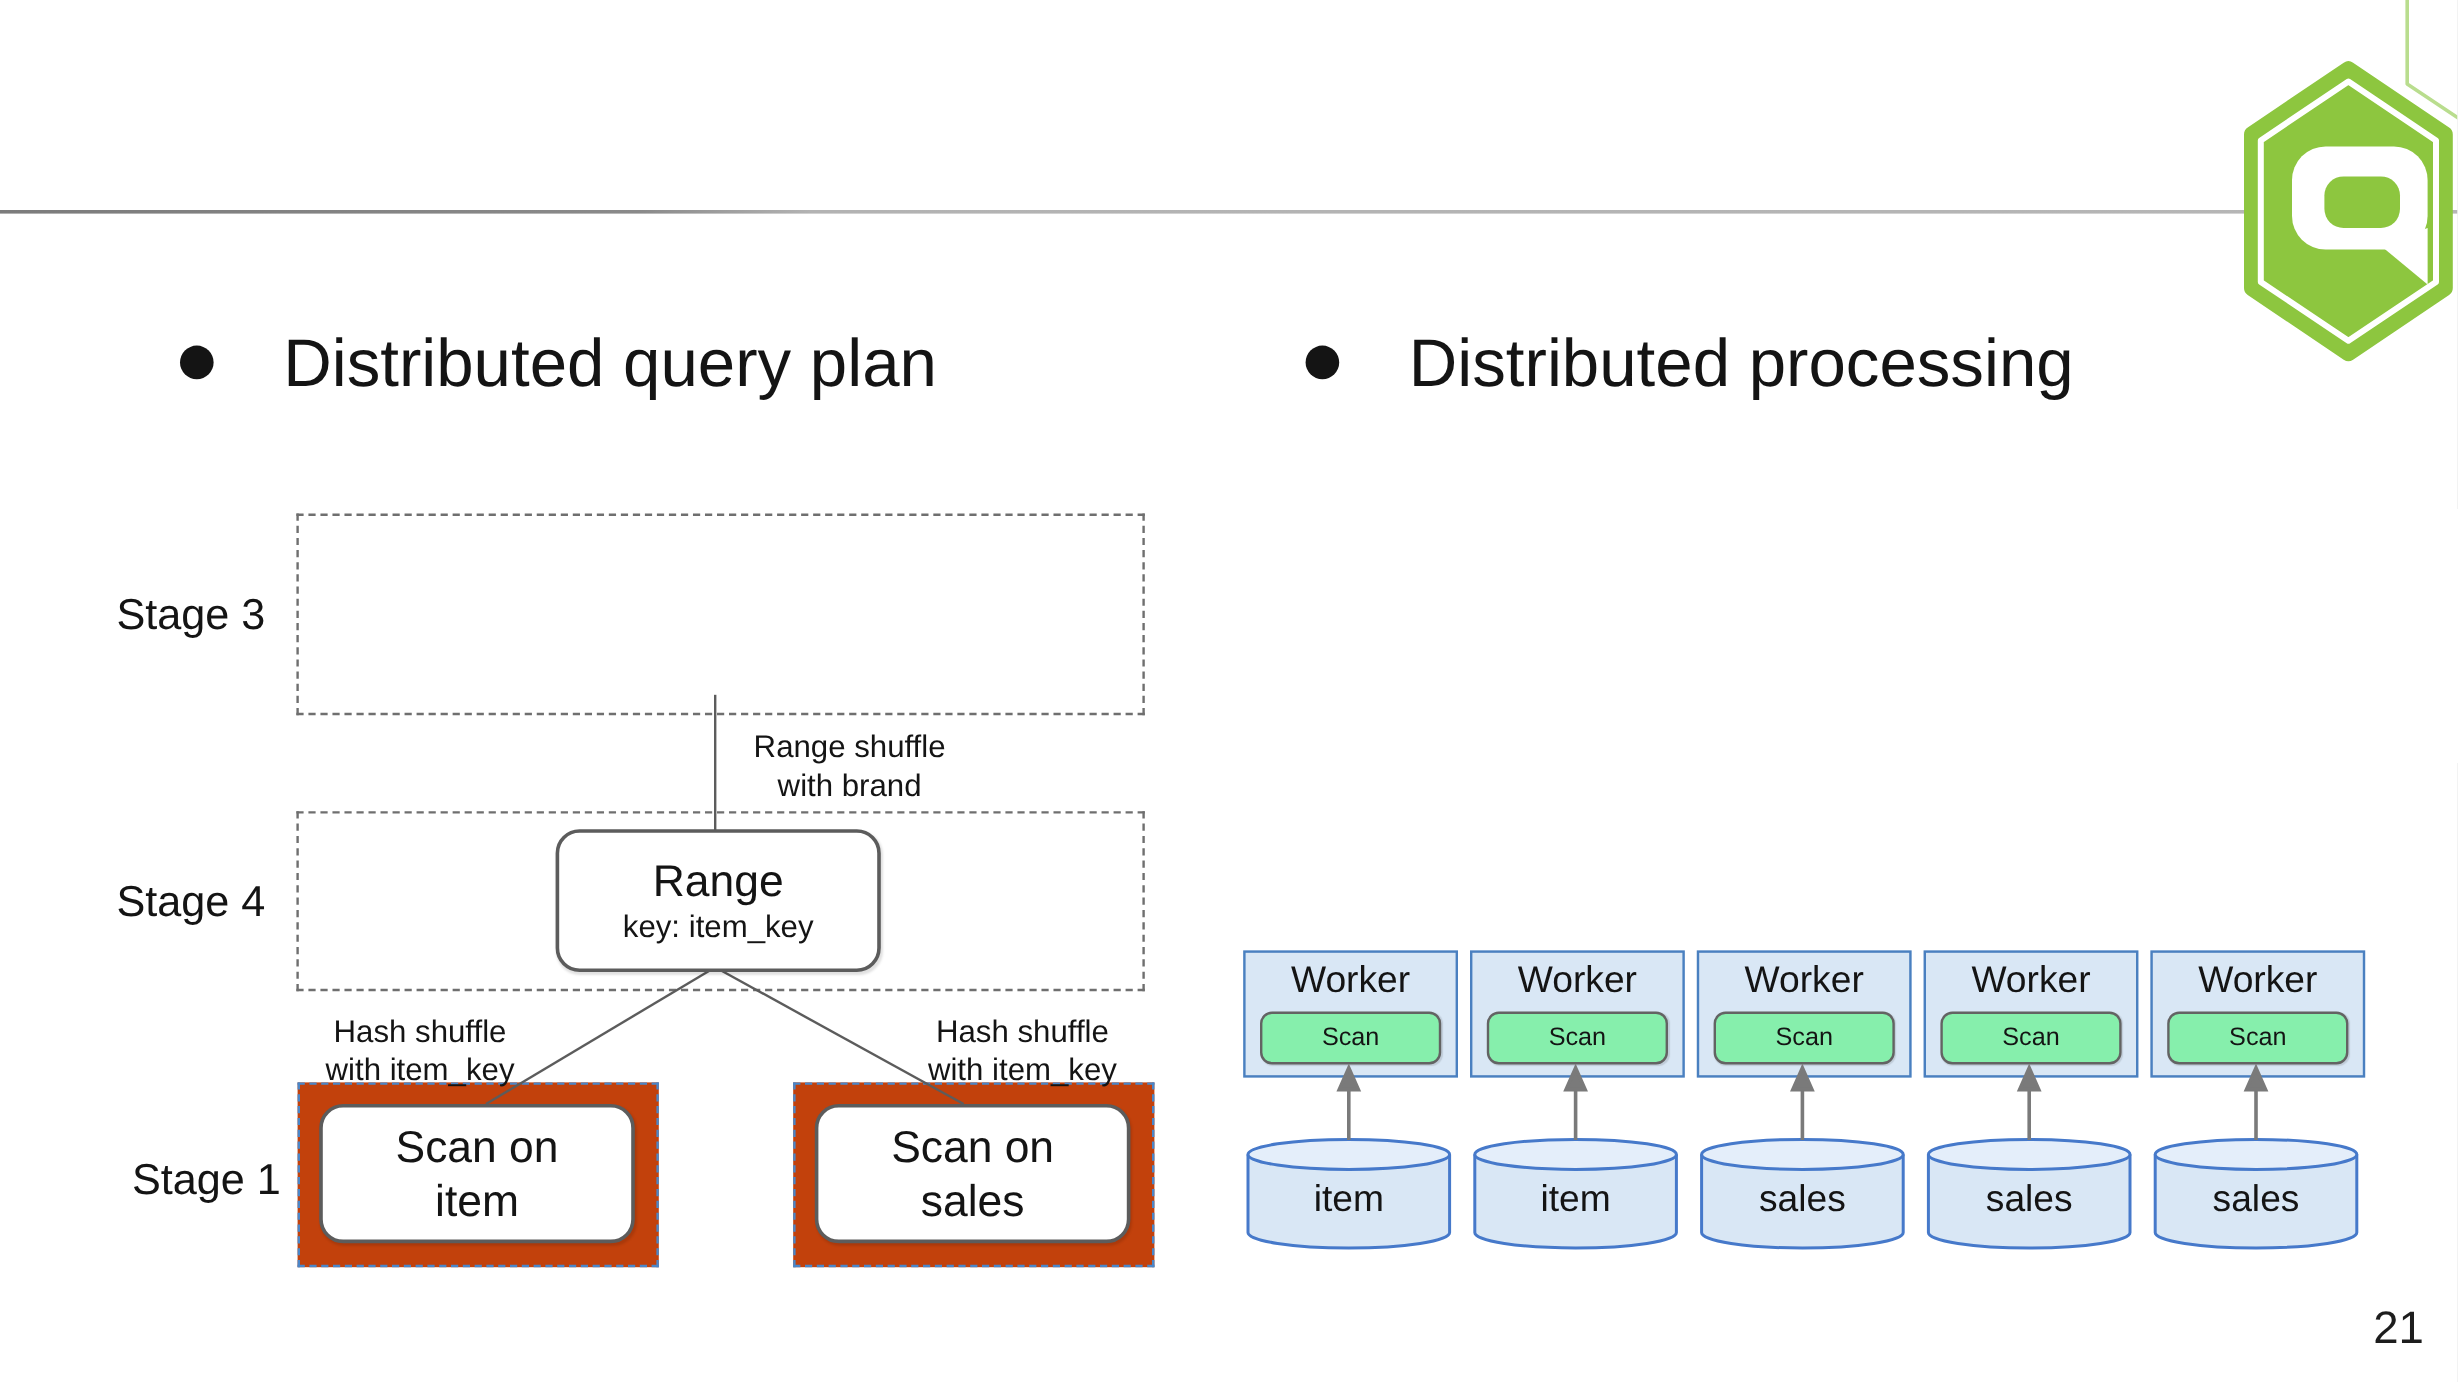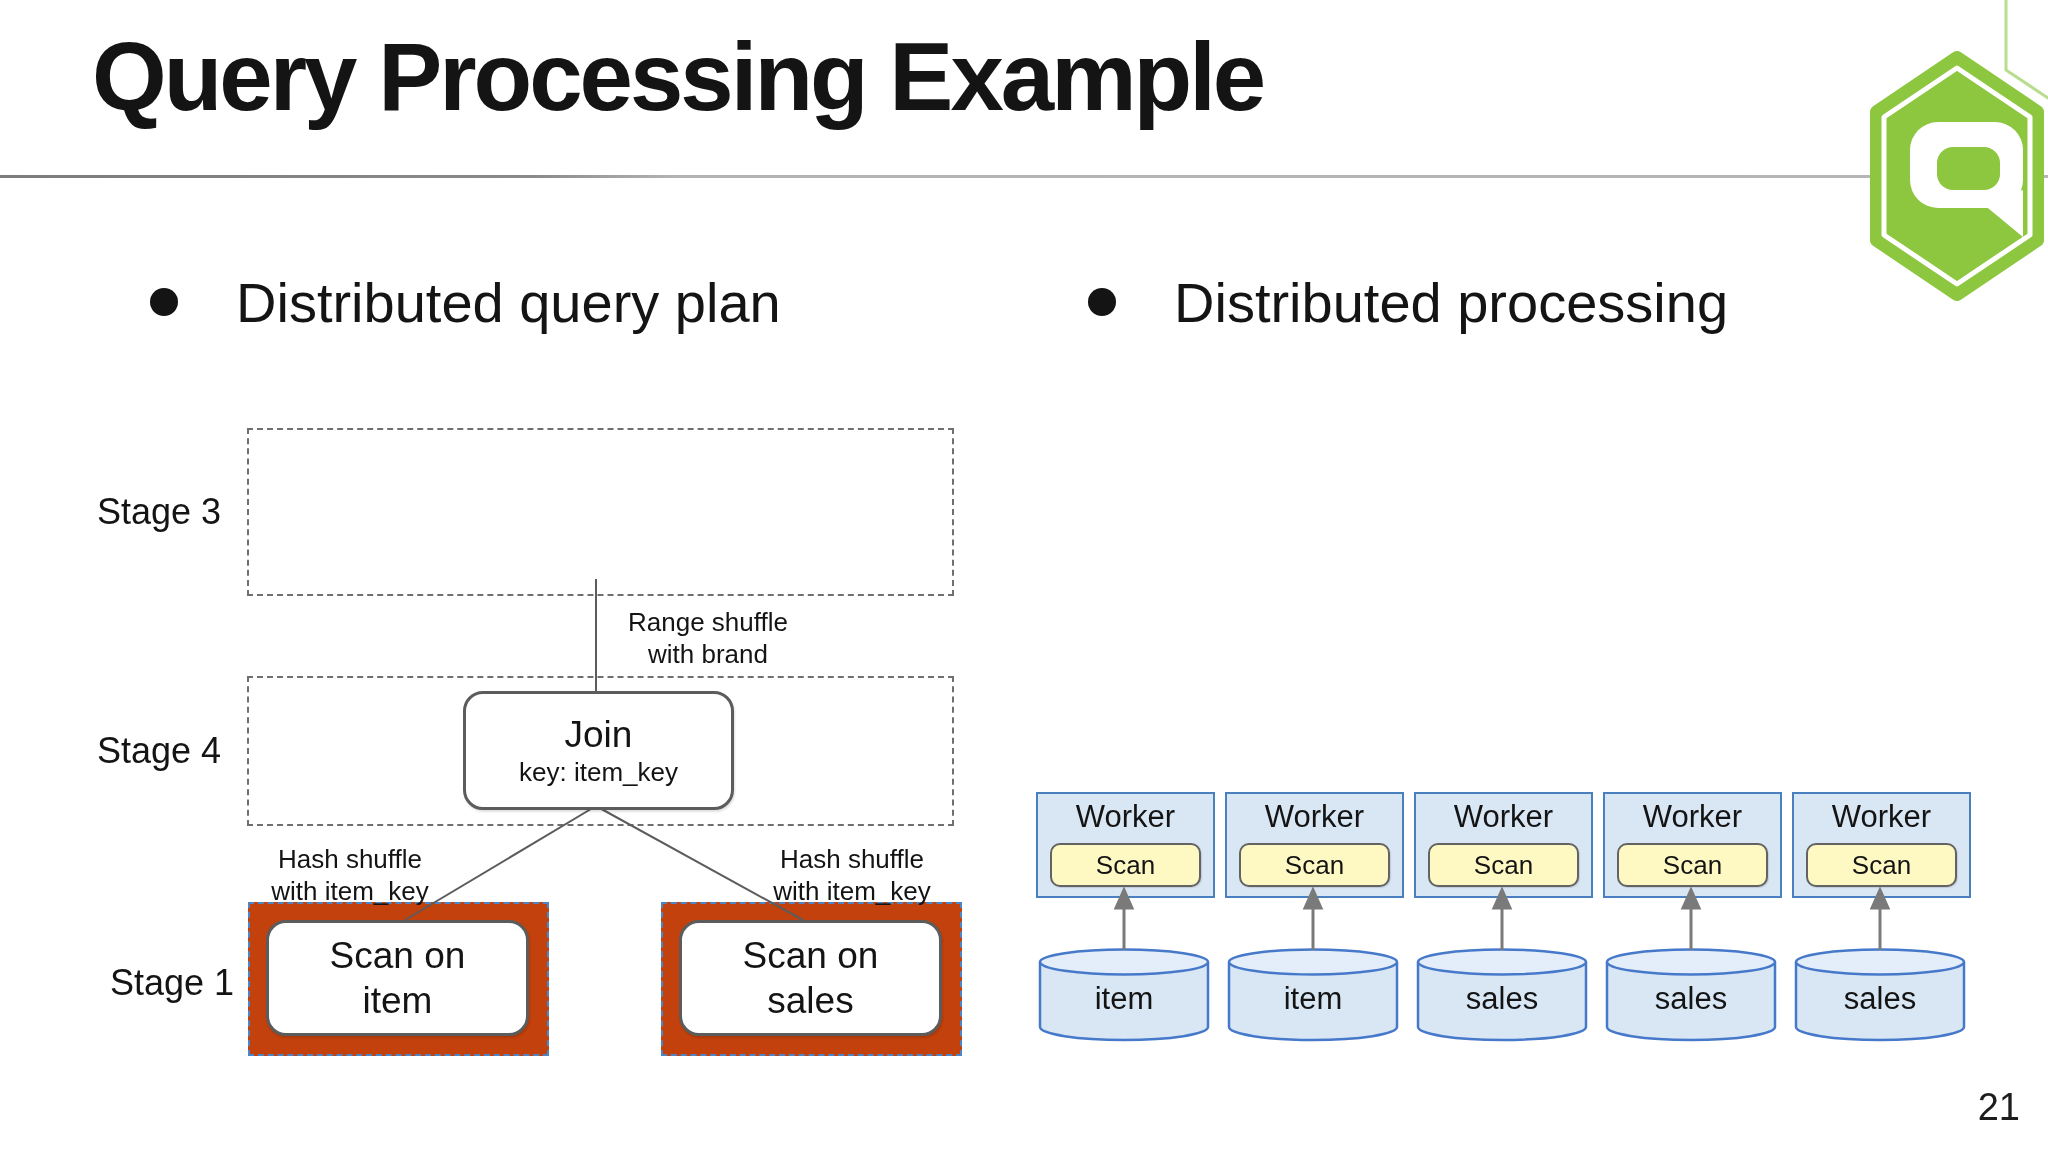--- a/index.html
+++ b/index.html
@@ -37,22 +37,22 @@
   .scan-wrap{position:absolute;width:297px;height:150px;background:#c2410c;border:2px dashed #4a86c8;}
   .connectors{position:absolute;left:0;top:0;width:2048px;height:1152px;z-index:2;pointer-events:none;}
   
   .worker{
     position:absolute;top:792px;width:175px;height:102px;
     background:#d9e7f5;border:2px solid #4a80c0;text-align:center;
   }
   .worker .wlabel{font-size:31px;color:#141414;margin-top:5px;}
   .worker .scan{
     position:absolute;left:12px;right:12px;top:49px;height:40px;
-    background:#fef9c3;border:2px solid #636363;border-radius:10px;
-    font-size:26px;line-height:40px;color:#141414;box-shadow:1px 1px 1px rgba(0,0,0,0.12);
+    background:#86efac;border:2px solid #636363;border-radius:10px;
+    font-size:21px;line-height:40px;color:#141414;box-shadow:1px 1px 1px rgba(0,0,0,0.12);
   }
   .cyl{position:absolute;top:947px;width:172px;height:98px;}
   .cyl svg{position:absolute;left:0;top:0;}
   .cyl-label{
     position:absolute;left:0;top:34px;width:172px;text-align:center;
     font-size:31px;color:#141414;
   }
   
   .gruter{position:absolute;left:26px;top:1080px;display:flex;align-items:center;}
   .gruter .glyph{display:flex;flex-direction:column;margin-right:7px;}
@@ -60,21 +60,20 @@
   .gruter .ring-top{border:5px solid #8dc63f;margin-bottom:3px;}
   .gruter .ring-bot{border:5px solid #3c3c3c;}
   .gruter .gtext{font-size:42px;font-weight:bold;letter-spacing:-2px;color:#414141;}
   .pagenum{position:absolute;right:28px;top:1086px;font-size:38px;color:#1d1d1d;}
 </style>
 </head>
 <body>
 
 <div class="slide">
 
-  <div class="title">Query Processing Example</div>
   <div class="rule"></div>
 
   <svg class="tajo-svg" viewBox="0 0 193 330" aria-hidden="true">
 
     <polygon points="235,-108 319,-52 319,70 235,126 151,70 151,-52" fill="none" stroke="#b9dd8e" stroke-width="3" stroke-linejoin="round"></polygon>
 
     <polygon points="102,58 182,112 182,240 102,294 22,240 22,112" fill="#8dc63f" stroke="#8dc63f" stroke-width="14" stroke-linejoin="round"></polygon>
 
     <polygon points="102,68 175,117 175,235 102,284 29,235 29,117" fill="none" stroke="#ffffff" stroke-width="5" stroke-linejoin="round"></polygon>
 
@@ -115,21 +114,21 @@
         <polygon points="1494,908 1510,908 1502,890"></polygon>
       <line x1="1691" y1="950" x2="1691" y2="906"></line>
         <polygon points="1683,908 1699,908 1691,890"></polygon>
       <line x1="1880" y1="950" x2="1880" y2="906"></line>
         <polygon points="1872,908 1888,908 1880,890"></polygon>
     </g>
   </svg>
 
 
   <div class="node" style="left:463px;top:691px;width:265px;height:113px;">
-    <div class="node-title">Join</div>
+    <div class="node-title">Range</div>
     <div class="node-sub">key: item_key</div>
   </div>
 
   <div class="edge-label" style="left:608px;top:606px;width:200px;">
     <div>Range shuffle</div>
     <div>with brand</div>
   </div>
   <div class="edge-label" style="left:240px;top:843px;width:220px;">
     <div>Hash shuffle</div>
     <div>with item_key</div>

